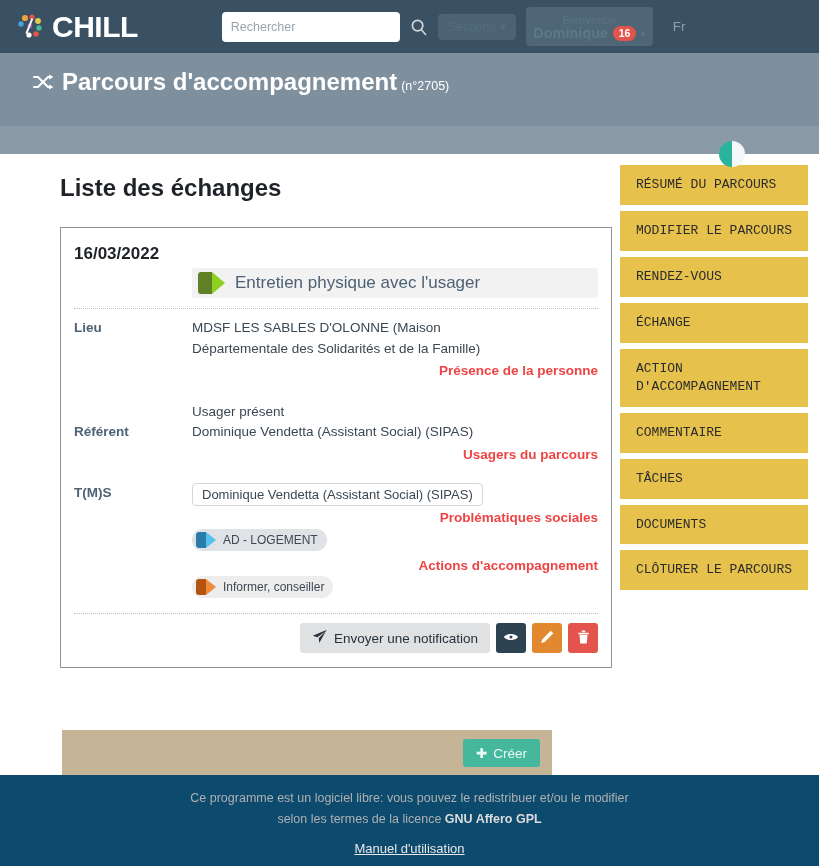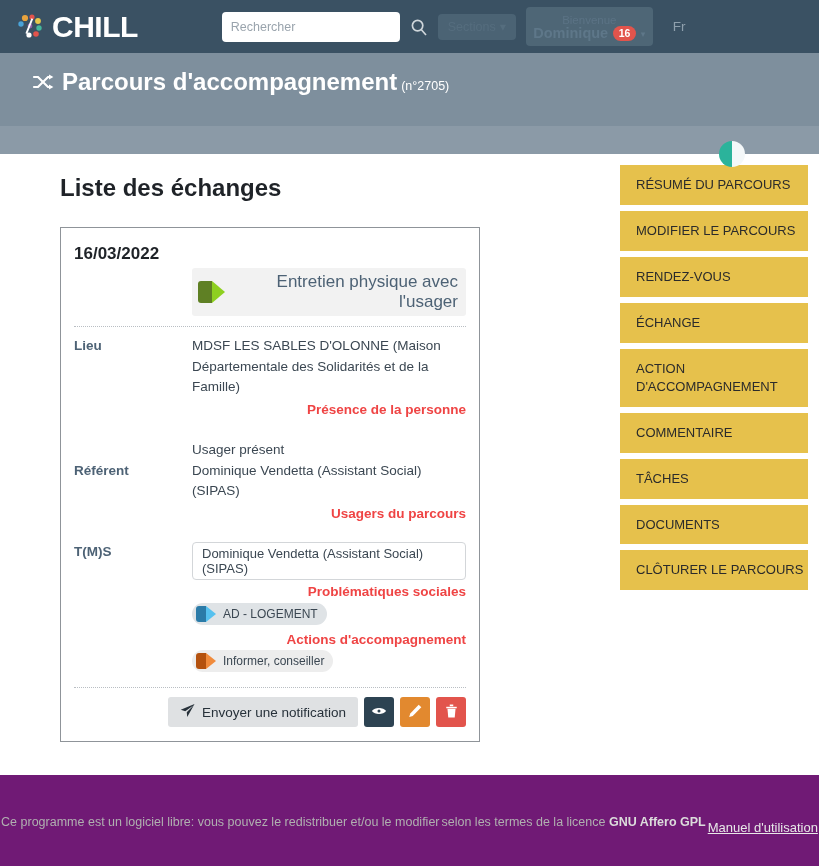--- a/index.html
+++ b/index.html
@@ -63,30 +63,30 @@
     font-size: 24px; font-weight: bold; line-height: 1.27;
     max-width: 420px; display: block;
   }
   .shuffle-icon { display: inline-block; vertical-align: -2px; margin-right: 6px; }
   .banner-num { font-size: 12.5px; font-weight: normal; margin-left: 4px; }
   .banner-strip { background: #8b9aa7; height: 28px; }
 
   
   .page { display: flex; position: relative; }
   .main-col { width: 620px; background: #fff; min-height: 625px; }
-  .side-col { width: 199px; position: relative; }
+  .side-col { width: 199px; position: relative; font-family: Liberation Mono, monospace; }
 
   .h1-title {
     font-size: 24px; font-weight: bold; color: #1f2328;
     margin: 20px 0 0 60px;
   }
 
   
   .card {
-    margin: 25px 0 0 60px; width: 420px;
+    margin: 25px 0 0 60px; width: 552px;
     border: 1px solid #8f9499; background: #fff;
     padding: 16px 13px 14px 13px;
   }
   .card-date { font-size: 17px; font-weight: bold; color: #1f2328; margin-bottom: 4px; }
 
   .type-row {
     display: flex; align-items: center; gap: 10px;
     background: #f2f2f2; border-radius: 3px;
     margin-left: 118px; padding: 4px 8px 4px 6px; text-align: right;
   }
@@ -168,22 +168,22 @@
   .side-item {
     background: #e6c14c; color: #2b2b2b;
     font-size: 13px; padding: 11px 0 11px 16px;
     margin-bottom: 6px; cursor: pointer; line-height: 1.38;
     width: 188px;
   }
 
   
   .footer {
     position: absolute; left: 0; bottom: 0; width: 819px; height: 91px;
-    background: #701a75; color: #b0b0b0;
-    display: flex; flex-direction: row; align-items: center;
+    background: #0c4a6e; color: #b0b0b0;
+    display: flex; flex-direction: column; align-items: center;
     justify-content: center; gap: 2px; padding-top: 4px;
   }
   .footer-line { font-size: 12.5px; line-height: 1.55; }
   .footer-line b { color: #dcdcdc; font-weight: bold; }
   .footer-link {
     color: #e8e8e8; font-size: 13px; text-decoration: underline;
     margin-top: 10px; cursor: pointer;
   }
 </style>
 </head>

